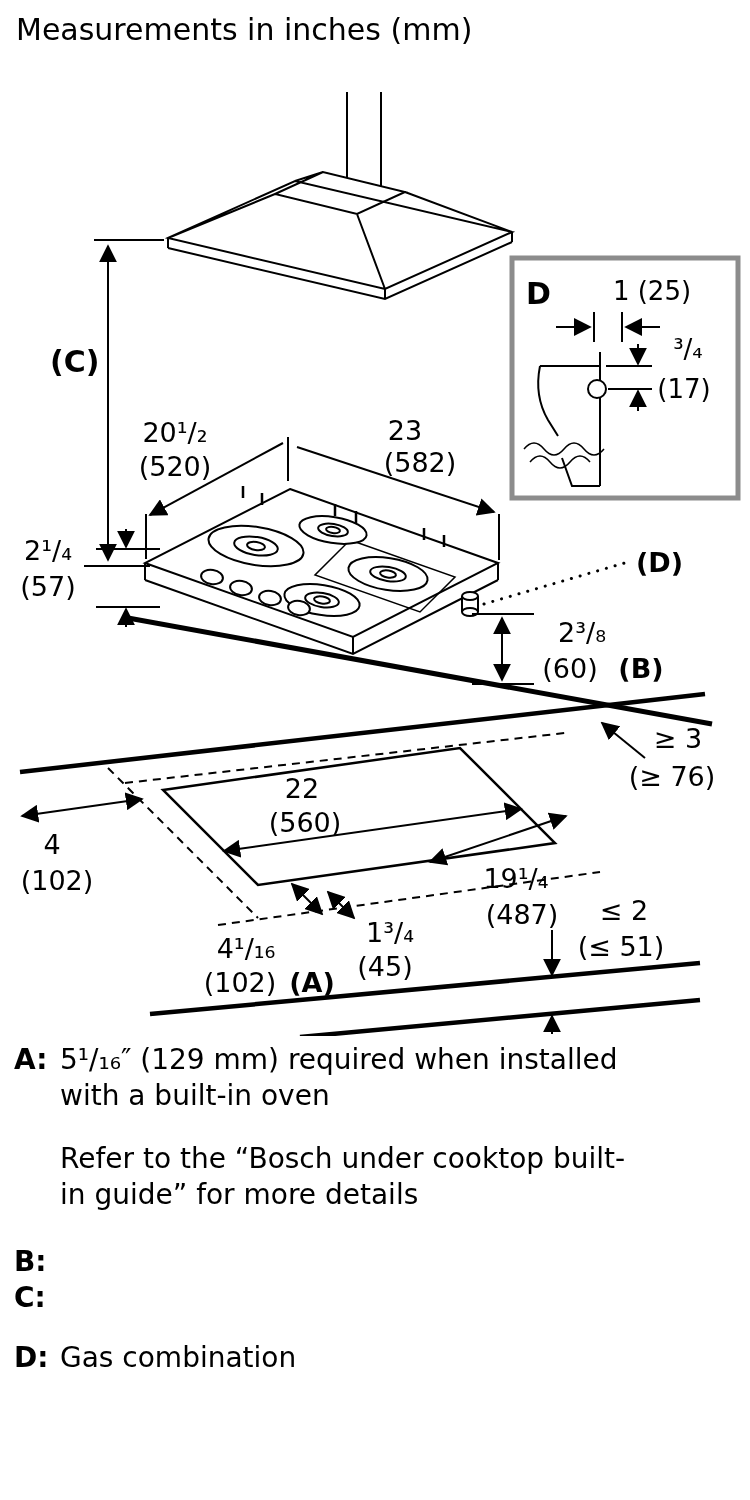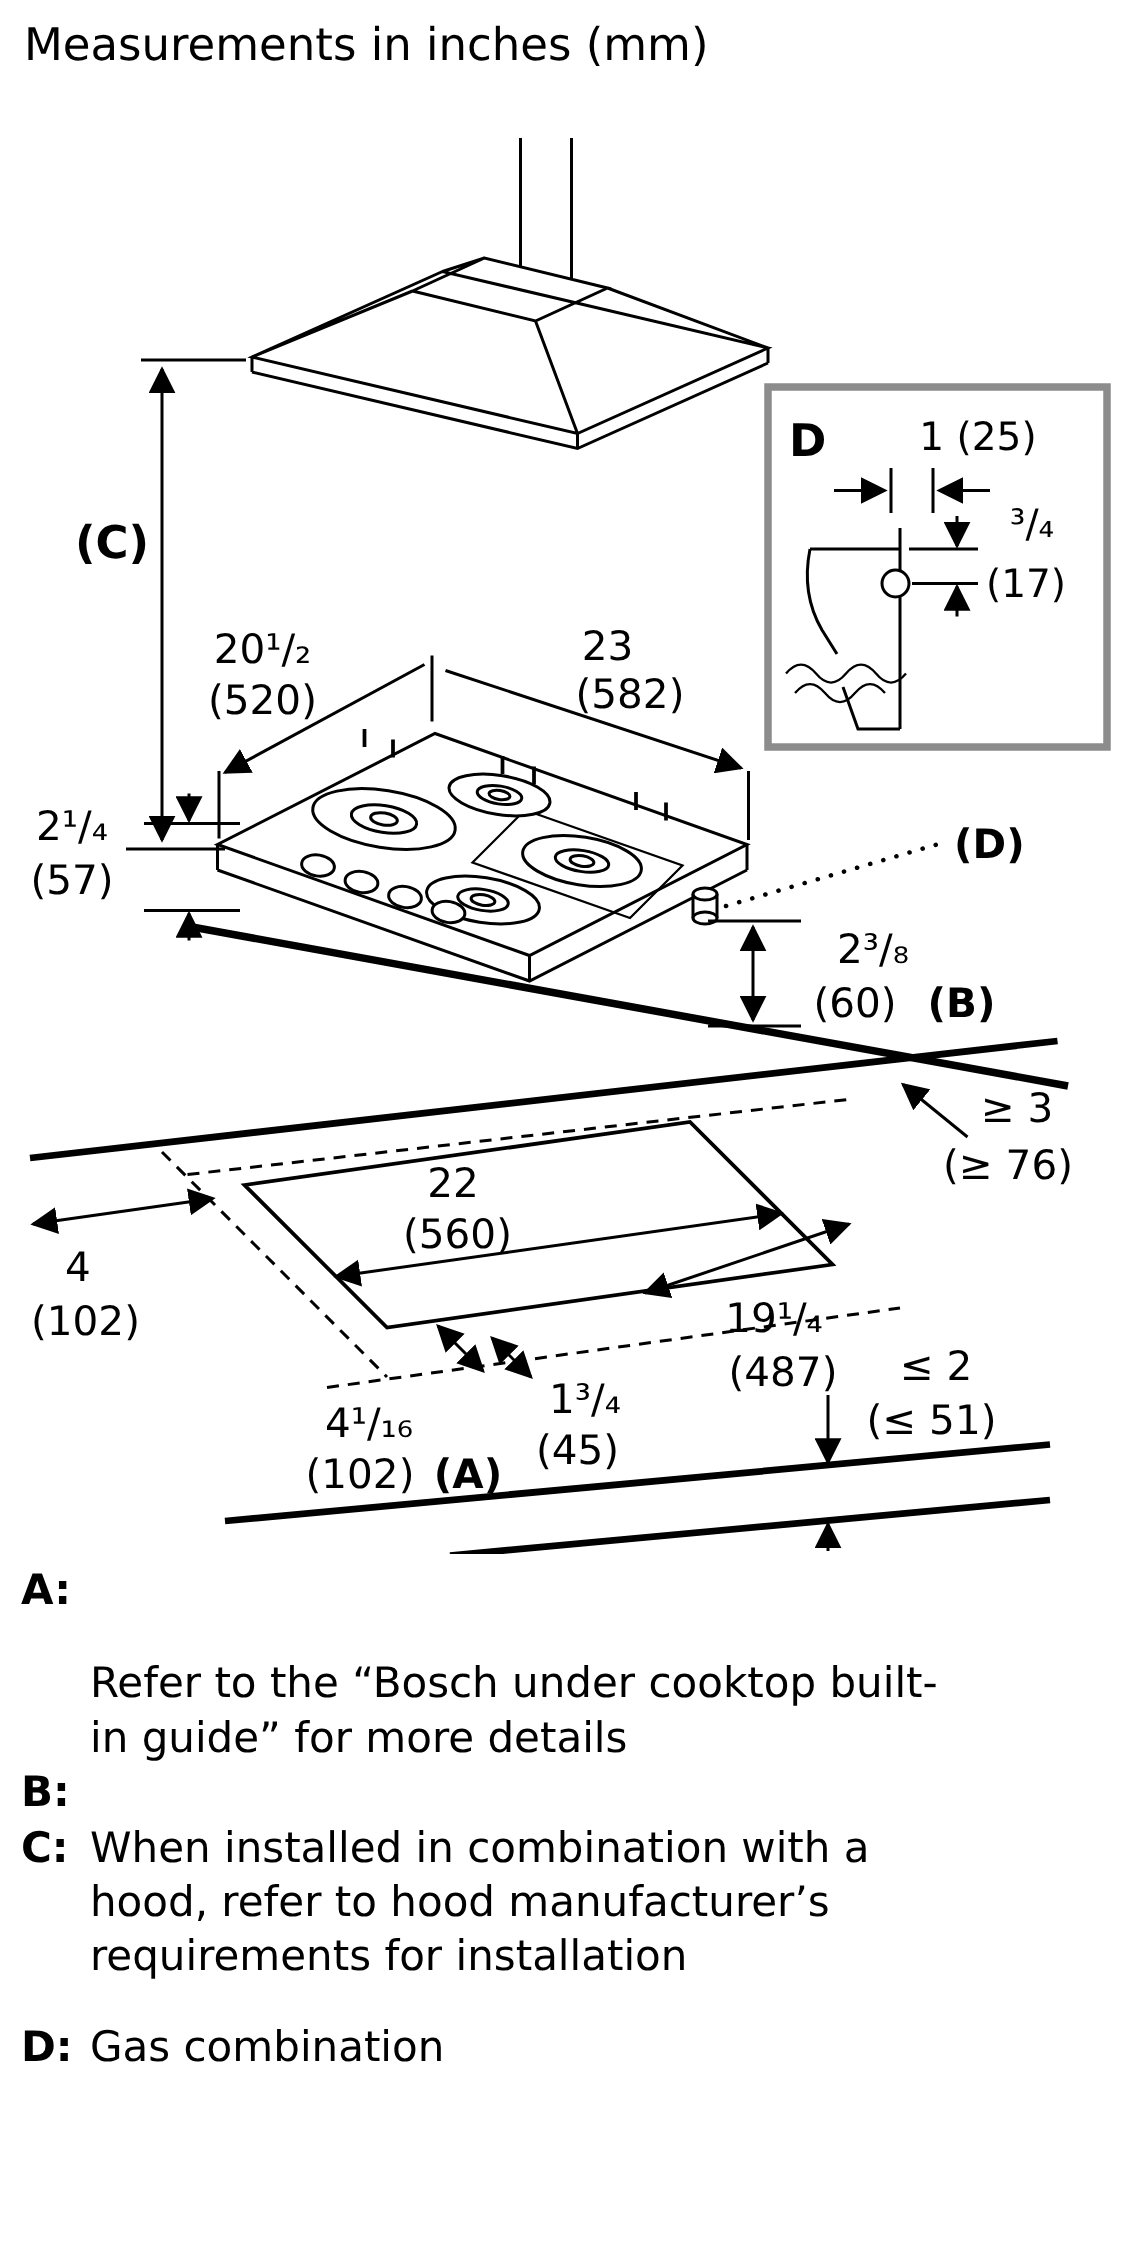--- a/index.html
+++ b/index.html
@@ -18,21 +18,21 @@
   .gray{stroke:#8c8c8c;}
   .dash{stroke-dasharray:8 6;}
   .dots{stroke-width:3;stroke-dasharray:0.1 9;stroke-linecap:round;}
   .whitefill{fill:#fff;}
   .mk{fill:#000;stroke:none;}
   .notes{padding:6px 0 0 14px;}
   .note-row{display:flex;font-size:28px;line-height:1.3;}
   .note-key{width:46px;flex:none;font-weight:bold;}
   .note-text{width:575px;}
   .mb26{margin-bottom:26px;}
-  .mb30{}
+  .mb30{margin-bottom:30px;}
   .mb24{margin-bottom:24px;}
 </style>
 </head>
 <body>
 
 <svg width="750" height="1036" viewBox="0 0 750 1036">
   <defs>
     <marker id="mA" viewBox="0 0 10 10" refX="9" refY="5" markerWidth="9" markerHeight="9" orient="auto-start-reverse">
       <path class="mk" d="M0,0 L10,5 L0,10 z"></path>
     </marker>
@@ -197,29 +197,29 @@
       <path d="M328,892 L354,918" marker-start="url(#mA)" marker-end="url(#mA)"></path>
       <text x="390" y="942" class="mid">1³/₄</text>
       <text x="385" y="976" class="mid">(45)</text>
     </g>
   </g>
 </svg>
 
 <div class="notes">
   <div class="note-row mb26">
     <div class="note-key">A:</div>
+    <div class="note-text">5¹/₁₆″ (129 mm) required when installed with a built-in oven</div>
   </div>
   <div class="note-row mb30">
     <div class="note-key"></div>
     <div class="note-text">Refer to the “Bosch under cooktop built-in guide” for more details</div>
   </div>
   <div class="note-row">
     <div class="note-key">B:</div>
   </div>
   <div class="note-row mb24">
     <div class="note-key">C:</div>
-    <div class="note-text">When installed in combination with a hood, refer to hood manufacturer’s requirements for installation</div>
   </div>
   <div class="note-row">
     <div class="note-key">D:</div>
     <div class="note-text">Gas combination</div>
   </div>
 </div>
 
 </body></html>

